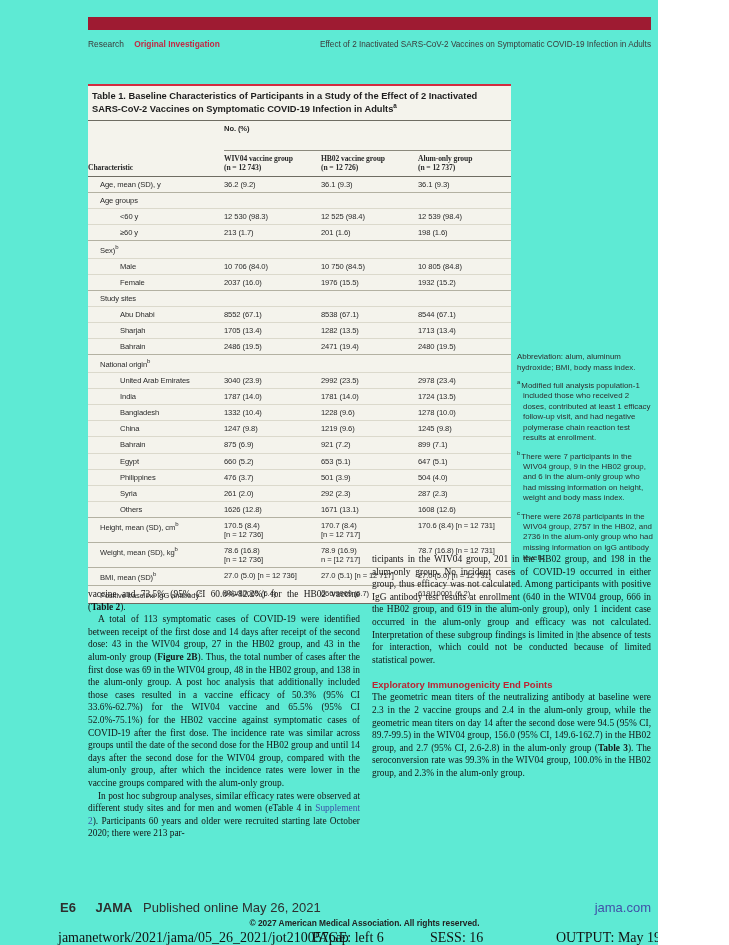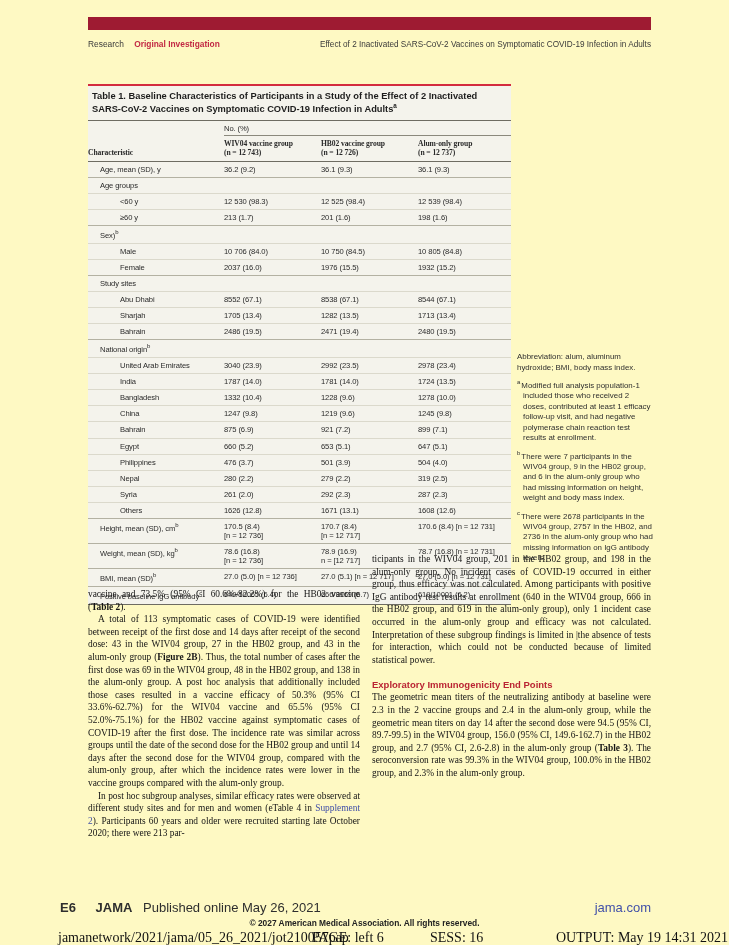--- a/index.html
+++ b/index.html
@@ -1,16 +1,16 @@
 <!DOCTYPE html>
 <html lang="en"><head>
 <meta charset="utf-8">
 <style>
   html,body{margin:0;padding:0;background:#ffffff;}
-  .page{position:relative;width:729px;height:945px;background:#fef9c3;overflow:hidden;
+  .page{position:relative;width:658px;height:945px;background:#5eead4;overflow:hidden;
         font-family:"Liberation Sans",sans-serif;color:#222;}
 
   
   .topbar{position:absolute;left:88px;top:17px;width:563px;height:13px;background:#9e1b32;}
   .runhead{position:absolute;left:88px;top:39px;width:563px;display:flex;
            justify-content:space-between;align-items:baseline;font-size:8.4px;}
   .rh-section{color:#3a3a3a;}
   .rh-sub{color:#c22944;font-weight:bold;margin-left:8px;}
   .rh-title{color:#3a3a3a;font-size:8.2px;}
 
@@ -18,21 +18,21 @@
   .tablewrap{position:absolute;left:88px;top:84px;width:423px;background:#f4f3ec;
              border-top:2px solid #d32b3f;}
   .tbl-title{font-size:9.3px;font-weight:bold;color:#1d1d1d;line-height:1.3;
              padding:4px 8px 5px 4px;border-bottom:1px solid #6e6c62;}
   .tbl-title sup{font-size:6.3px;}
   table{border-collapse:collapse;table-layout:fixed;width:100%;font-size:7.6px;
         letter-spacing:-0.1px;color:#2a2a2a;line-height:1.2;}
   td{padding:3px 2px 3px 0;vertical-align:top;white-space:nowrap;}
   td.lbl{padding-left:12px;white-space:normal;}
   tr.sub td.lbl{padding-left:32px;}
-  tr.nohead td{font-weight:normal;padding-top:3px;padding-bottom:2px;}
+  tr.nohead td{font-weight:bold;padding-top:3px;padding-bottom:17px;}
   tr.nohead td.span3{border-bottom:1px solid #8b897d;}
   tr.colhead td{font-weight:bold;vertical-align:bottom;border-bottom:1px solid #6e6c62;
                 padding-bottom:3px;white-space:normal;font-family:Liberation Serif, serif;}
   tbody tr.data td,tbody tr.section td{border-top:1px solid #b3b1a2;}
   tbody tr.sub td{border-top:1px solid #dbd9cc;}
   tbody tr:first-child td{border-top:none;}
   table{border-bottom:1px solid #6e6c62;}
   sup{font-size:6px;}
 
   
@@ -213,26 +213,20 @@
             <td class="val">653 (5.1)</td>
             <td class="val">647 (5.1)</td>
           </tr>
           <tr class="sub">
             <td class="lbl">Philippines</td>
             <td class="val">476 (3.7)</td>
             <td class="val">501 (3.9)</td>
             <td class="val">504 (4.0)</td>
           </tr>
           <tr class="sub">
-            <td class="lbl">Nepal</td>
-            <td class="val">280 (2.2)</td>
-            <td class="val">279 (2.2)</td>
-            <td class="val">319 (2.5)</td>
-          </tr>
-          <tr class="sub">
             <td class="lbl">Syria</td>
             <td class="val">261 (2.0)</td>
             <td class="val">292 (2.3)</td>
             <td class="val">287 (2.3)</td>
           </tr>
           <tr class="sub">
             <td class="lbl">Others</td>
             <td class="val">1626 (12.8)</td>
             <td class="val">1671 (13.1)</td>
             <td class="val">1608 (12.6)</td>

